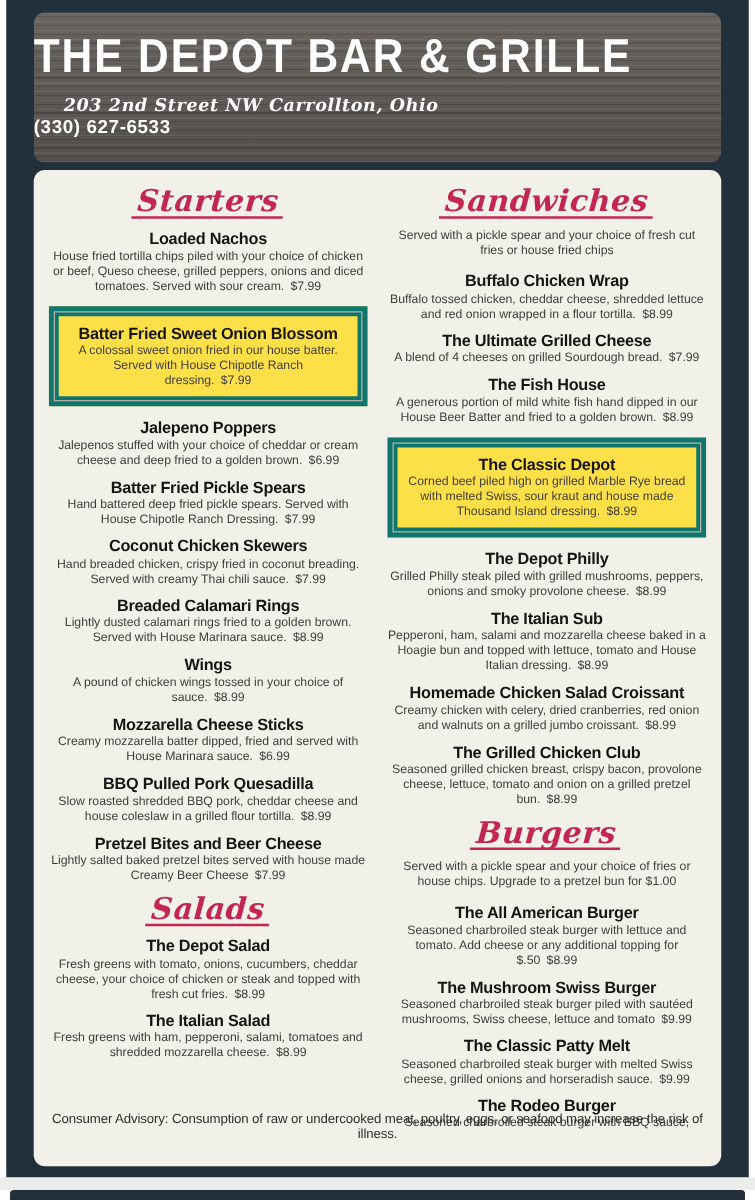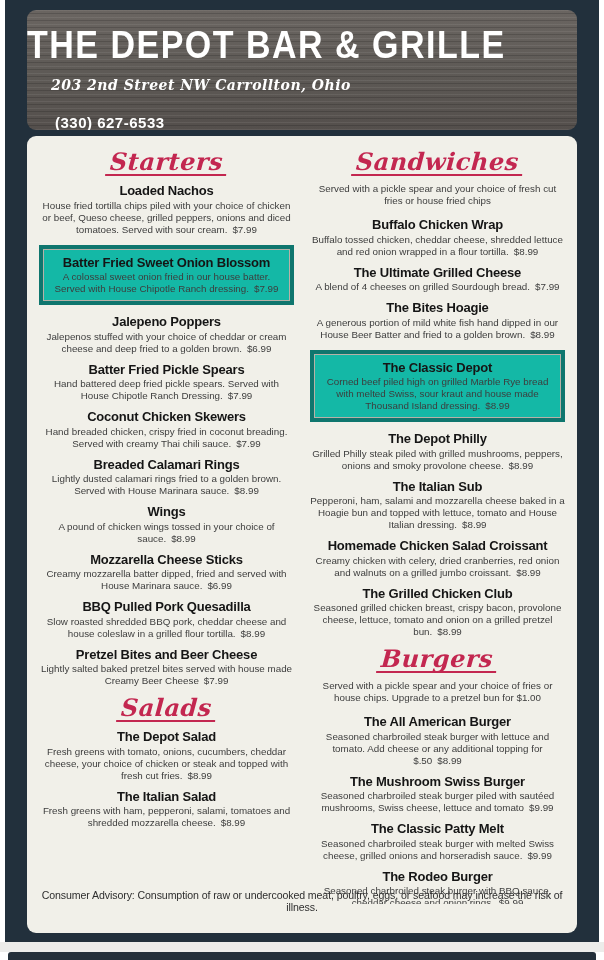--- a/index.html
+++ b/index.html
@@ -16,21 +16,21 @@
         rgba(0,0,0,0) 1px, rgba(0,0,0,0) 3px,
         rgba(0,0,0,0.16) 3px, rgba(0,0,0,0.16) 4px,
         rgba(0,0,0,0) 4px, rgba(0,0,0,0) 7px),
       linear-gradient(180deg, #6a6561 0%, #5d5955 55%, #544f4c 100%);
     color:#fff; text-align:left; overflow:hidden;
   }
   .wood-title { font-size:34px; font-weight:800; letter-spacing:1.5px;
                 margin-top:16px; transform:scaleY(1.12); white-space:nowrap; }
   .wood-address { font-family:"DejaVu Serif", serif; font-style:italic;
                   font-weight:bold; font-size:14px; margin-top:12px; letter-spacing:0.5px;margin-left:24px; }
-  .wood-phone { font-size:15px; font-weight:800; margin-top:21px; letter-spacing:0.5px;padding-left:28px; }
+  .wood-phone { font-size:15px; font-weight:800; margin-top:0; letter-spacing:0.5px; }
 
   .cream { margin-top:6px; height:797px; background:#f1f0e9; border-radius:9px;
            padding:10px 12px 0; position:relative; overflow:hidden; }
 
   .cols { display:grid; grid-template-columns:1fr 1fr; column-gap:16px;
           height:758px; overflow:hidden; }
   .col { min-width:0; }
 
   .script-heading { text-align:center; margin:2px 0 7px; }
   .script-heading span {
@@ -40,22 +40,22 @@
     transform:skewX(-4deg); letter-spacing:0.5px; line-height:1.05;
   }
   .intro { font-size:9.8px; line-height:12px; color:#3d3d3d; text-align:center;
            margin:0 6px 10px; }
 
   .item { text-align:center; margin-bottom:7px; }
   .iname { font-size:13px; line-height:15.5px; font-weight:bold; color:#151515;
            letter-spacing:-0.2px; margin-bottom:1px; }
   .idesc { font-size:9.8px; line-height:12px; color:#3d3d3d; }
   .idesc .price { margin-left:5px; }
-  .boxed { border:4px solid #0f766e; outline:1px solid #b7b1a7; outline-offset:-5px;
-           padding:6px 8px; margin:9px 0; background:#14b8a6; }
+  .boxed { border:8px solid #0f766e; outline:1px solid #b7b1a7; outline-offset:-5px;
+           padding:6px 8px; margin:9px 0; background:#fde047; }
 
   .advisory { position:absolute; left:0; right:0; bottom:20px; text-align:center;
               font-size:10.6px; color:#2e2e2e; letter-spacing:-0.1px; }
 
   .gap-strip { height:10px; background:#ececea; }
   .next-page-strip { height:8px; margin:0 8px; background:#232f3a;
                      border-radius:3px 3px 0 0; }
 </style>
 </head>
 <body>
@@ -132,21 +132,21 @@
             <p class="intro">Served with a pickle spear and your choice of fresh cut fries or house fried chips</p>
             <div class="item">
               <div class="iname">Buffalo Chicken Wrap</div>
               <div class="idesc">Buffalo tossed chicken, cheddar cheese, shredded lettuce and red onion wrapped in a flour tortilla.<span class="price">$8.99</span></div>
             </div>
             <div class="item">
               <div class="iname">The Ultimate Grilled Cheese</div>
               <div class="idesc">A blend of 4 cheeses on grilled Sourdough bread.<span class="price">$7.99</span></div>
             </div>
             <div class="item">
-              <div class="iname">The Bites Hoagie</div>
+              <div class="iname">The Fish House</div>
               <div class="idesc">A generous portion of mild white fish hand dipped in our House Beer Batter and fried to a golden brown.<span class="price">$8.99</span></div>
             </div>
             <div class="item boxed">
               <div class="iname">The Classic Depot</div>
               <div class="idesc">Corned beef piled high on grilled Marble Rye bread with melted Swiss, sour kraut and house made Thousand Island dressing.<span class="price">$8.99</span></div>
             </div>
             <div class="item">
               <div class="iname">The Depot Philly</div>
               <div class="idesc">Grilled Philly steak piled with grilled mushrooms, peppers, onions and smoky provolone cheese.<span class="price">$8.99</span></div>
             </div>

